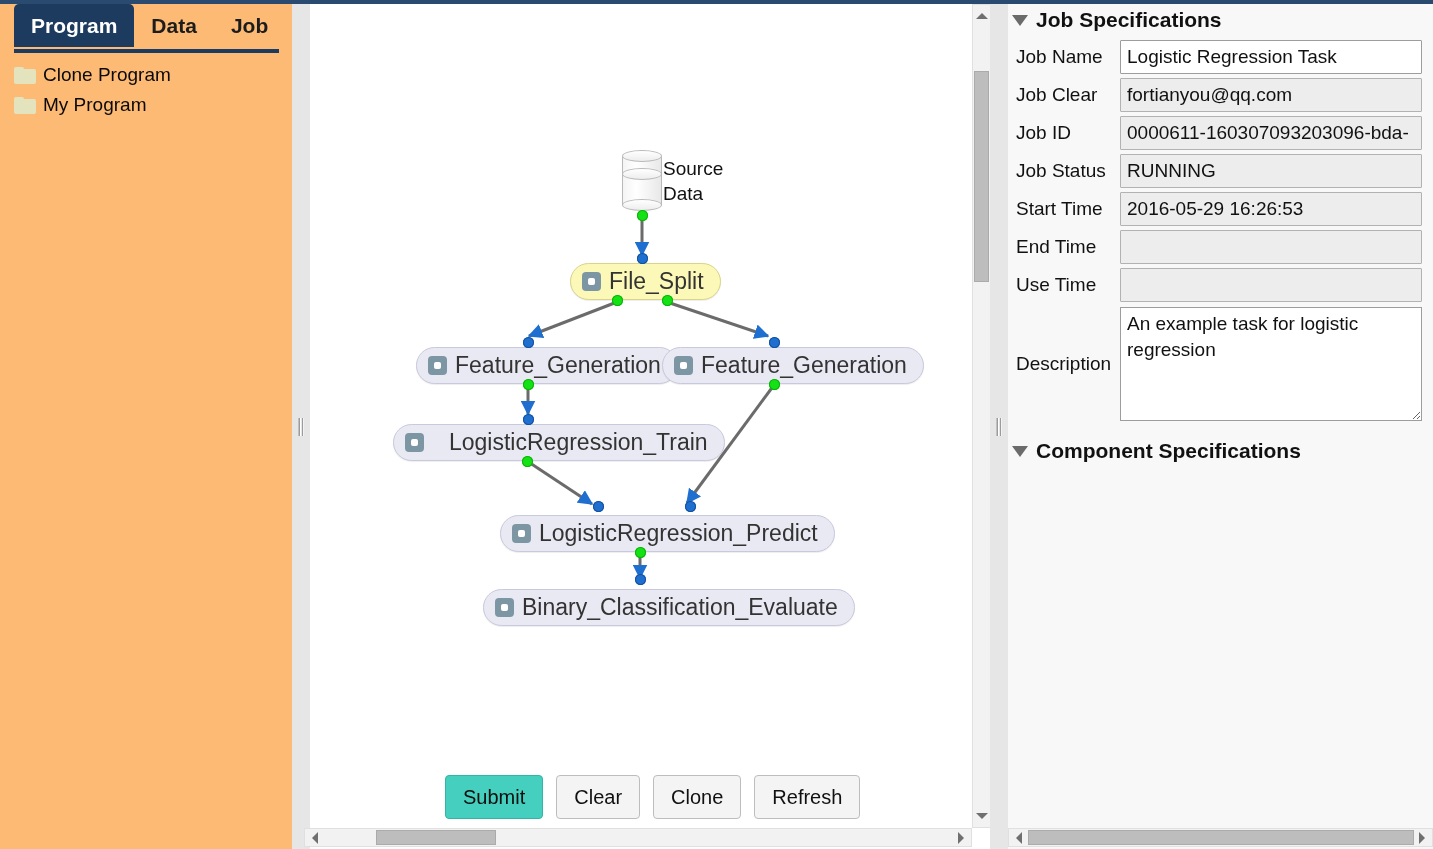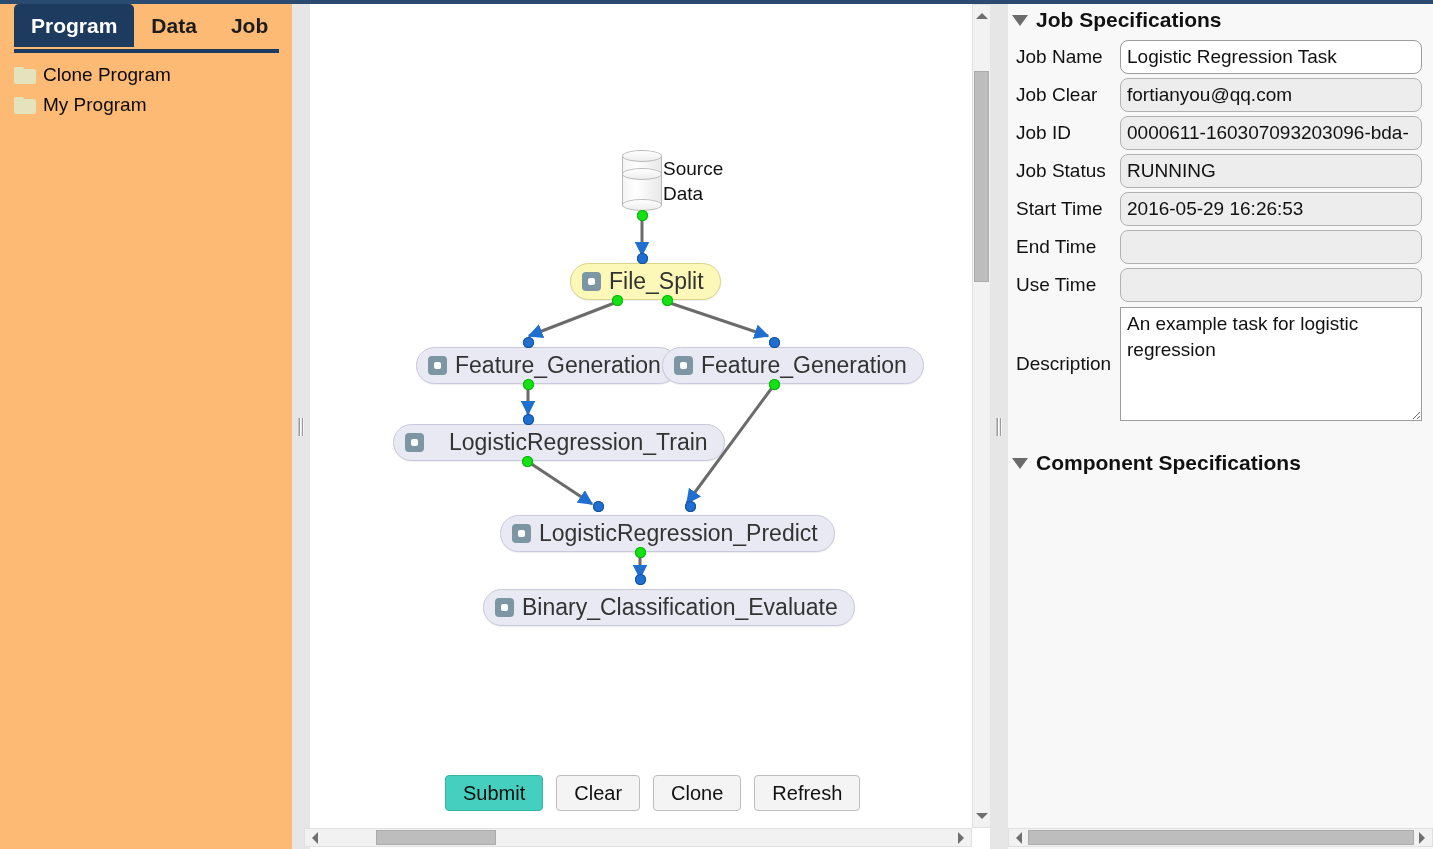--- a/index.html
+++ b/index.html
@@ -211,21 +211,21 @@
   .port-in  { background: #1f6fd0; box-shadow: 0 0 0 1px #15509b inset; }
 
   
   .btn-row {
     position: absolute;
     left: 135px; top: 771px;
     display: flex;
     gap: 13px;
   }
   .btn {
-    height: 36px;
+    height: 44px;
     min-width: 72px;
     padding: 0 17px;
     font-size: 20px;
     font-family: "Liberation Sans", sans-serif;
     color: #111111;
     background: #f4f4f4;
     border: 1px solid #bdbdbd;
     border-radius: 4px;
     cursor: pointer;
   }
@@ -302,21 +302,21 @@
   }
   .field {
     width: 302px;
     height: 34px;
     padding: 0 6px;
     font-size: 19px;
     font-family: "Liberation Sans", sans-serif;
     color: #111111;
     background: #ffffff;
     border: 1px solid #9d9d9d;
-    border-radius: 8px;
+    border-radius: 1px;
   }
   .field.readonly {
     background: #ededed;
     border-color: #b2b2b2;
   }
   .desc-row { align-items: center; margin-top: 5px; }
   .desc-field {
     width: 302px;
     height: 114px;
     padding: 3px 6px;
@@ -507,21 +507,21 @@
     <div class="form-row">
       <span class="form-label">Use Time</span>
       <input class="field readonly" type="text" readonly="" value="" style="">
     </div>
 
     <div class="form-row desc-row">
       <span class="form-label">Description</span>
       <textarea class="desc-field" style="">An example task for logistic regression</textarea>
     </div>
 
-    <div class="section-head" style="margin-top:26px;">
+    <div class="section-head" style="margin-top:14px;">
       <span class="caret"></span>
       <span>Component Specifications</span>
     </div>
 
   </div>
 
   <div class="sb sb-h right-hsb">
     <span class="sb-arrow arr-left" style="left:7px; top:3px;"></span>
     <span class="sb-thumb" style="left:19px; top:1px; width:386px; height:15px;"></span>
     <span class="sb-arrow arr-right" style="right:7px; top:3px;"></span>

